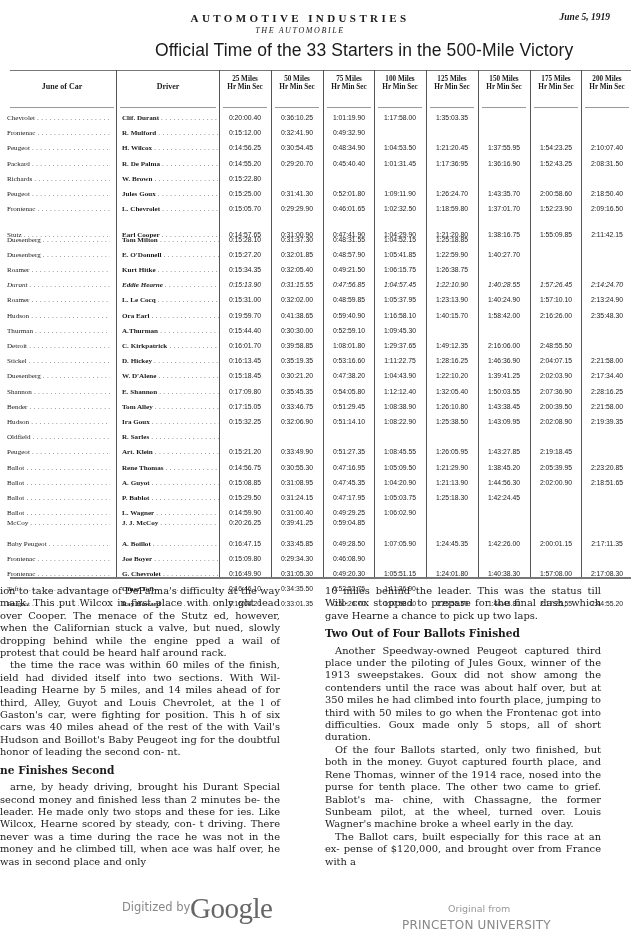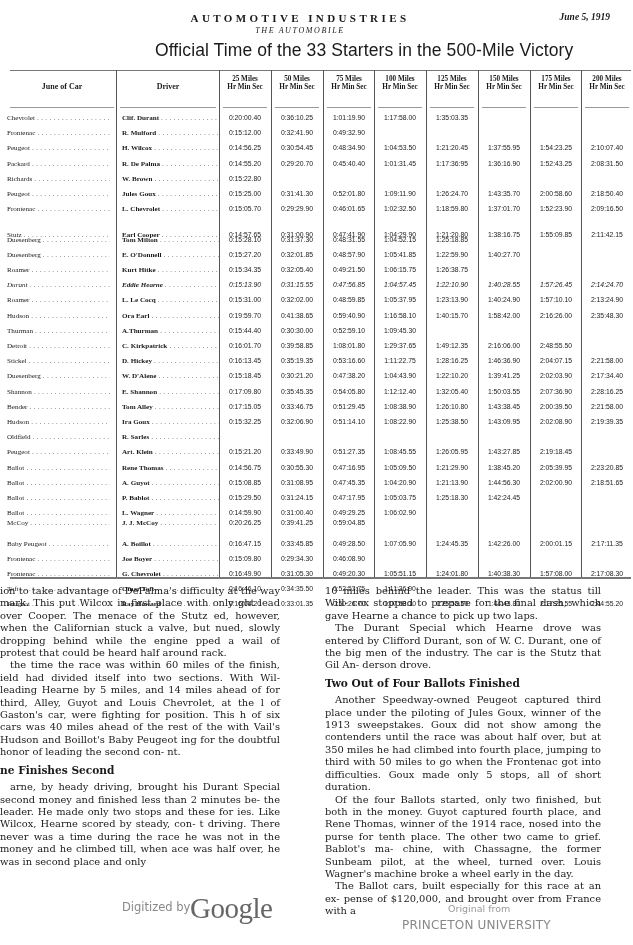--- a/index.html
+++ b/index.html
@@ -472,21 +472,20 @@
 
 <div class="article col1">
   <p class="clip" style="white-space:normal;">ion to take advantage of DePalma's difficulty at the way mark. This put Wilcox in first place with only ght lead over Cooper. The menace of the Stutz ed, however, when the Californian stuck a valve, but nued, slowly dropping behind while the engine pped a wail of protest that could be heard half around rack.</p>
   <p class="indent">the time the race was within 60 miles of the finish, ield had divided itself into two sections. With Wil- leading Hearne by 5 miles, and 14 miles ahead of for third, Alley, Guyot and Louis Chevrolet, at the l of Gaston's car, were fighting for position. This h of six cars was 40 miles ahead of the rest of the with Vail's Hudson and Boillot's Baby Peugeot ing for the doubtful honor of leading the second con- nt.</p>
   <h3>ne Finishes Second</h3>
   <p class="indent">arne, by heady driving, brought his Durant Special second money and finished less than 2 minutes be- the leader. He made only two stops and these for ies. Like Wilcox, Hearne scored by steady, con- t driving. There never was a time during the race he was not in the money and he climbed till, when ace was half over, he was in second place and only</p>
 </div>
 
 <div class="article col2">
   <p>10 miles behind the leader. This was the status till Will- cox stopped to prepare for the final dash, which gave Hearne a chance to pick up two laps.</p>
-  <p class="indent">The Durant Special which Hearne drove was entered by Clifford Durant, son of W. C. Durant, one of the big men of the industry. The car is the Stutz that Gil An- derson drove.</p>
   <h3>Two Out of Four Ballots Finished</h3>
   <p class="indent">Another Speedway-owned Peugeot captured third place under the piloting of Jules Goux, winner of the 1913 sweepstakes. Goux did not show among the contenders until the race was about half over, but at 350 miles he had climbed into fourth place, jumping to third with 50 miles to go when the Frontenac got into difficulties. Goux made only 5 stops, all of short duration.</p>
   <p class="indent">Of the four Ballots started, only two finished, but both in the money. Guyot captured fourth place, and Rene Thomas, winner of the 1914 race, nosed into the purse for tenth place. The other two came to grief. Bablot's ma- chine, with Chassagne, the former Sunbeam pilot, at the wheel, turned over. Louis Wagner's machine broke a wheel early in the day.</p>
   <p class="indent">The Ballot cars, built especially for this race at an ex- pense of $120,000, and brought over from France with a</p>
 </div>
 
 <div class="wm-left">Digitized by</div>
 <div class="wm-google">Google</div>
 <div class="wm-right1">Original from</div>
 <div class="wm-right2">PRINCETON UNIVERSITY</div>

